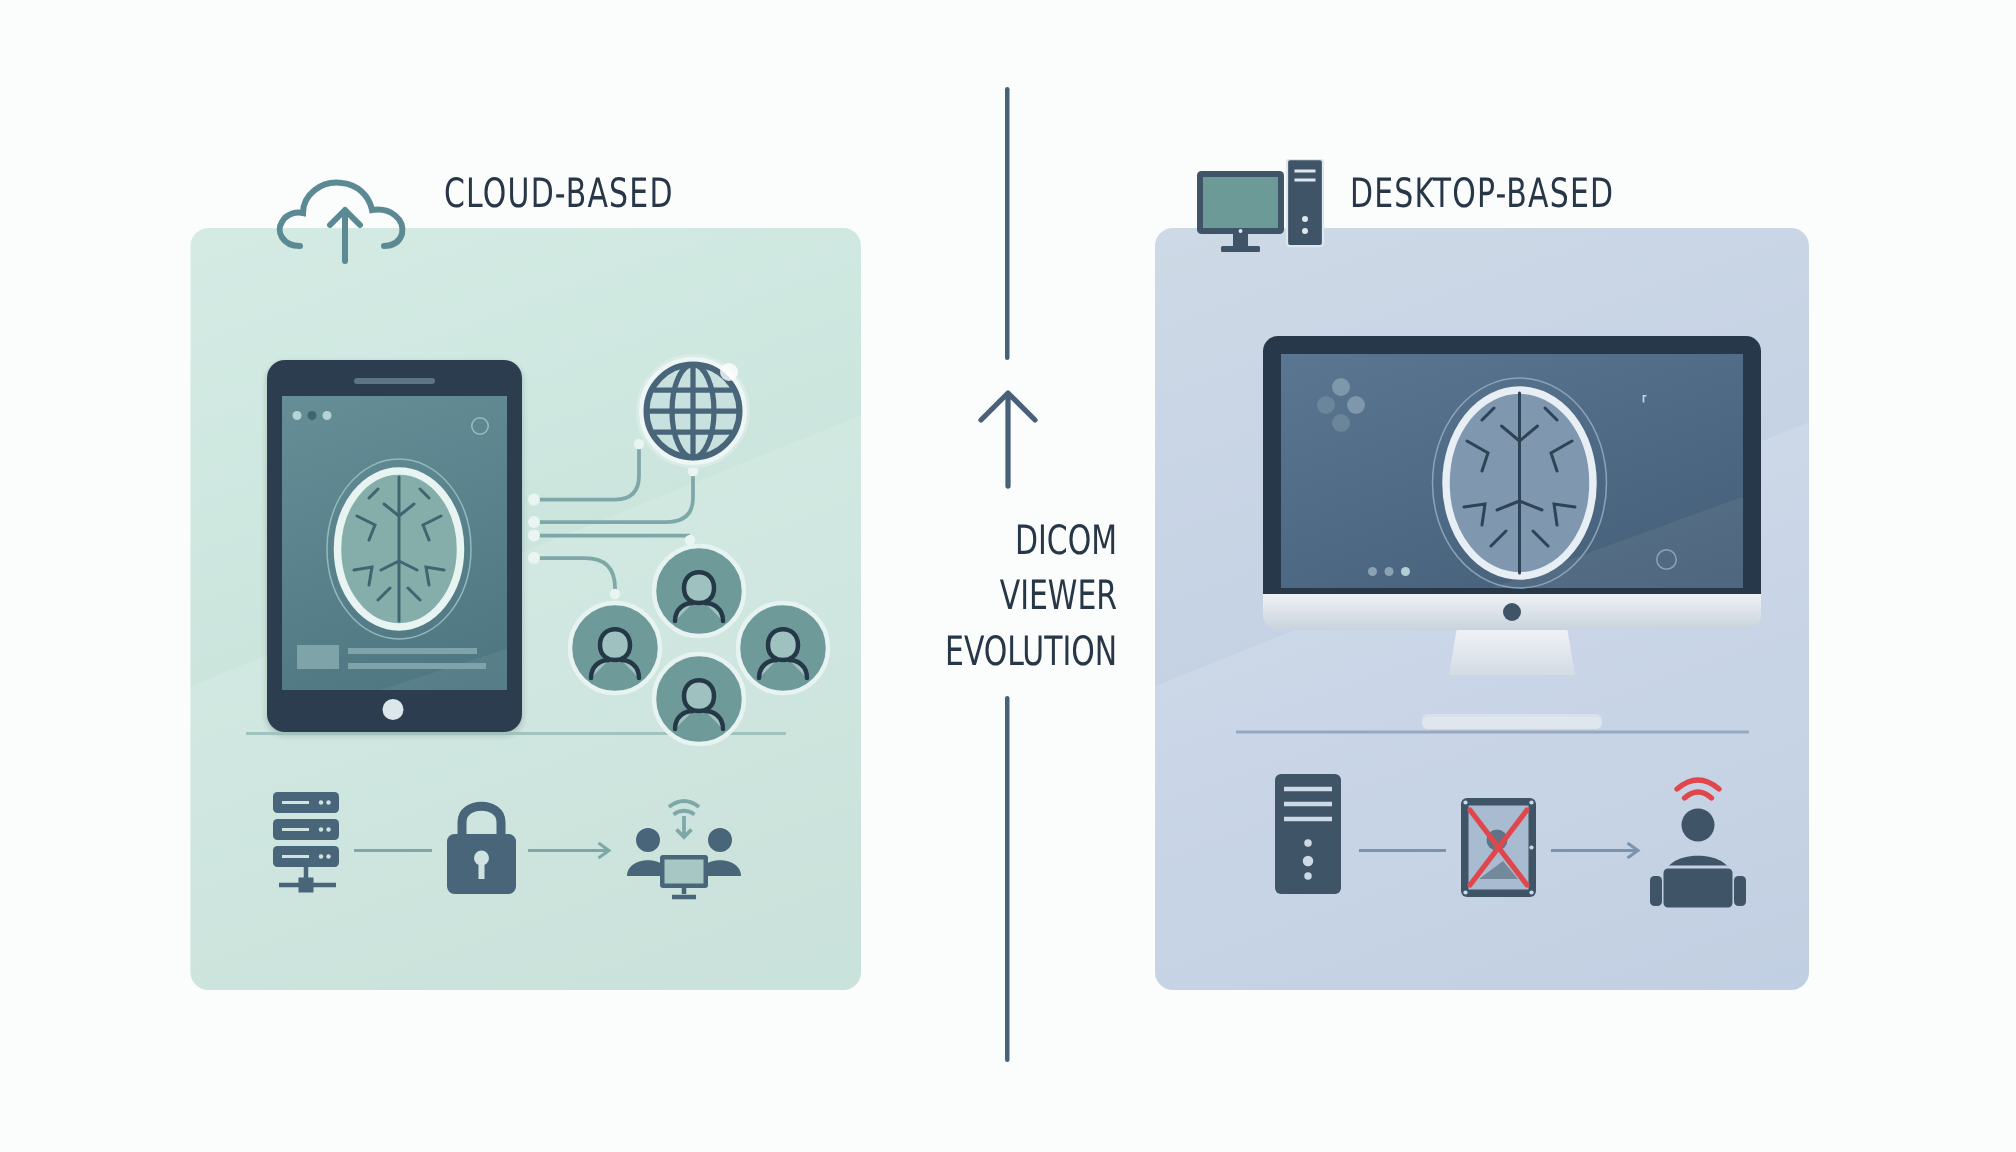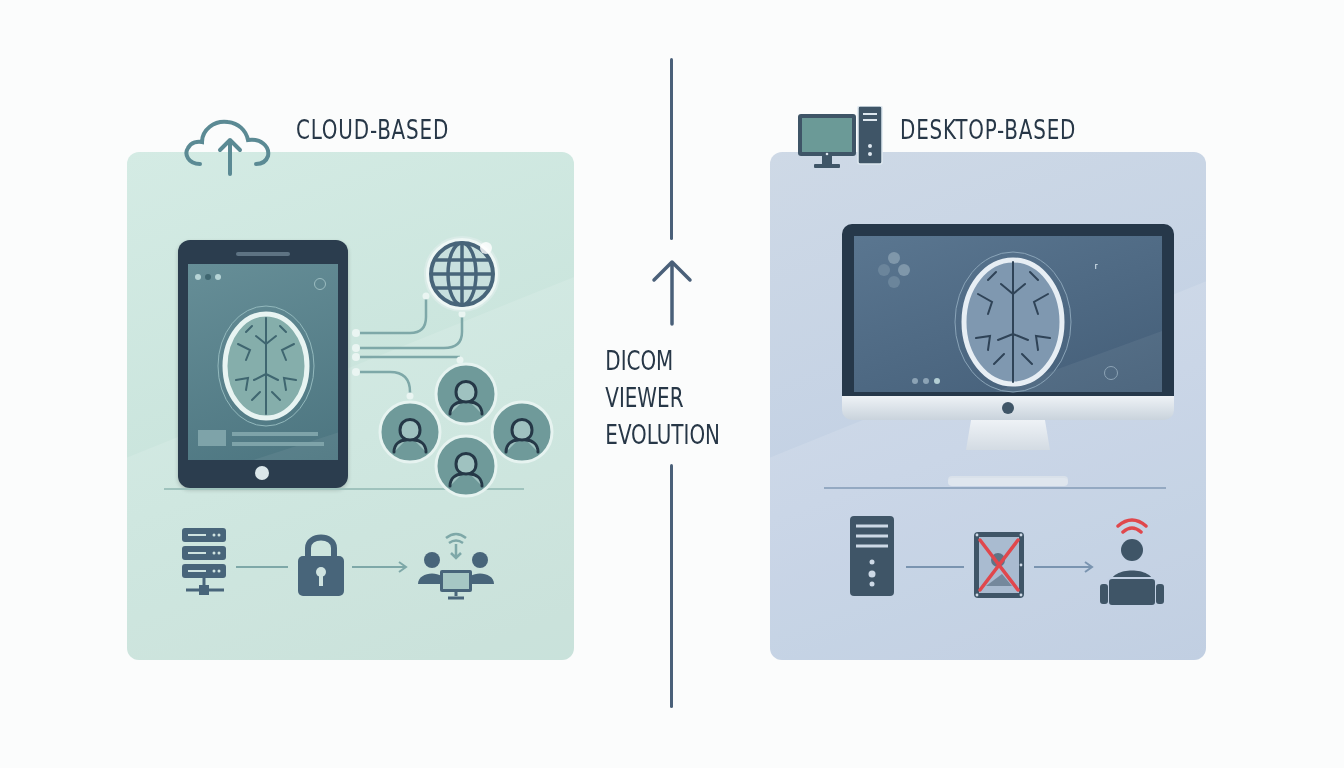--- a/index.html
+++ b/index.html
@@ -9,21 +9,21 @@
   .panel { position:absolute; border-radius:12px; overflow:hidden; }
   .panel-cloud { left:127px; top:152px; width:447px; height:508px;
     background:linear-gradient(160deg,#d4ebe4 0%,#c9e4dc 55%,#c2ded6 100%); }
   .panel-desktop { left:770px; top:152px; width:436px; height:508px;
     background:linear-gradient(160deg,#ced9e6 0%,#c3d1e4 55%,#b9c9df 100%); }
   .panel .sheen { position:absolute; left:-100px; top:200px; width:800px; height:400px;
     background:rgba(255,255,255,0.12); transform:rotate(-22deg); }
   .heading { position:absolute; font-size:27px; color:#273747; letter-spacing:1px;
     transform:scaleX(0.82); transform-origin:left center; white-space:nowrap; }
   .divider { position:absolute; left:670px; width:3px; background:#4a6079; border-radius:2px; }
-  .center-label { position:absolute; left:590px; top:342px; width:170px; text-align:left;
+  .center-label { position:absolute; left:590px; top:342px; width:170px; text-align:right;
     font-size:27px; line-height:37px; color:#273747; }
   .center-label span { display:block; transform:scaleX(0.82); }
   .baseline { position:absolute; height:2px; }
 </style>
 </head>
 <body>
 
 <div class="divider" style="top:58px;height:182px;"></div>
 <svg class="abs" style="left:648px;top:258px;" width="48" height="72" viewBox="0 0 48 72">
   <path d="M24 4 V66 M6 22 L24 4 L42 22" fill="none" stroke="#4a6079" stroke-width="3.5" stroke-linecap="round" stroke-linejoin="round"></path>

